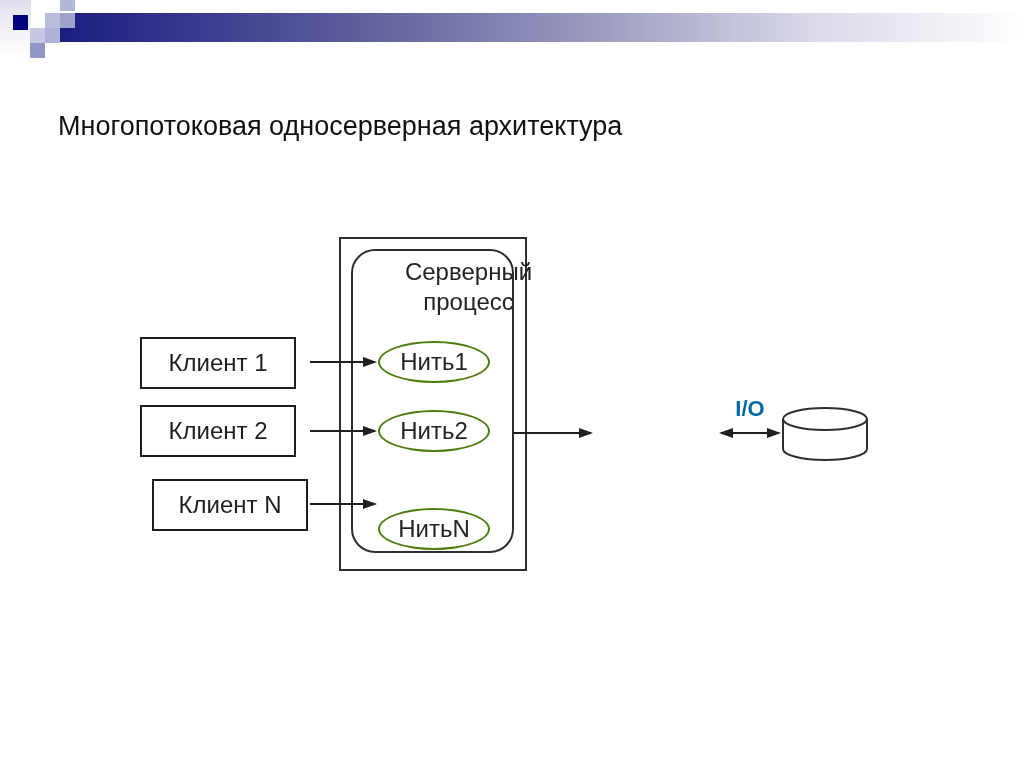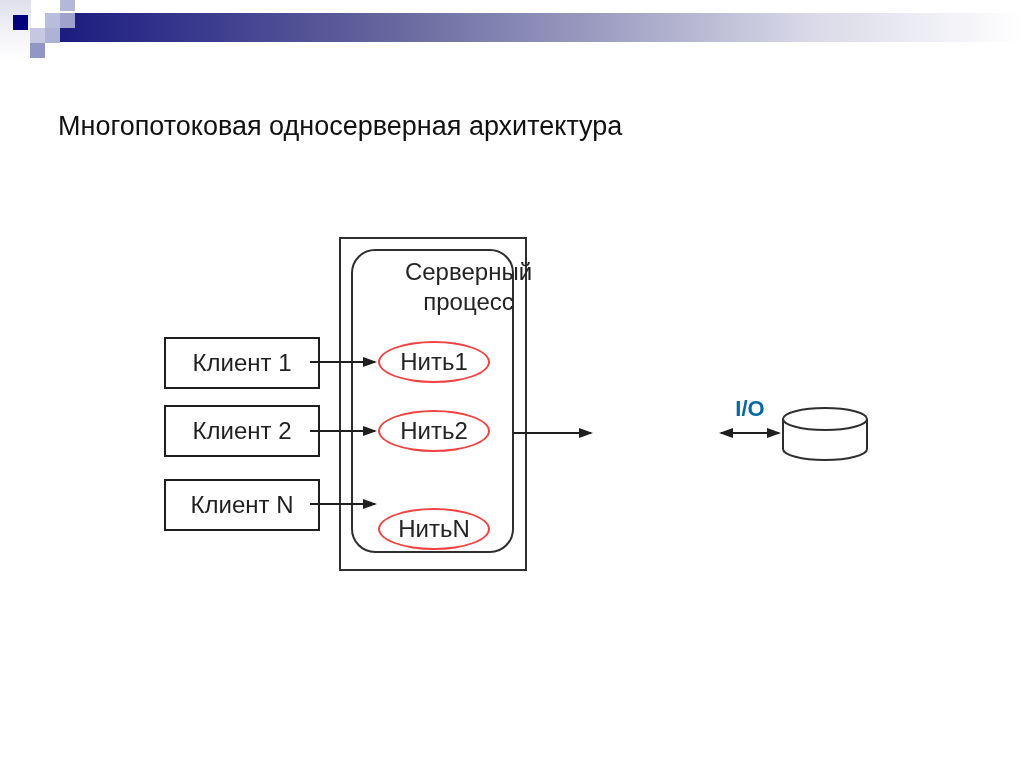--- a/index.html
+++ b/index.html
@@ -37,42 +37,42 @@
     font-size: 27px; line-height: 40px; color: #111111;
     white-space: nowrap; font-weight: 400;
   }
 
   
   .box {
     position: absolute; box-sizing: border-box; background: #ffffff;
     border: 2px solid #1f1f1f; color: #1f1f1f;
     display: flex; align-items: center; justify-content: center;
   }
-  .client { left: 164px; width: 156px; height: 52px; font-size: 24px; }
+  .client { left: 140px; width: 156px; height: 52px; font-size: 24px; }
   .client-1 { top: 337px; }
   .client-2 { top: 405px; }
-  .client-n { top: 479px; }
+  .client-n { top: 479px; margin-left: 12px; }
 
   .server-outer {
     position: absolute; left: 339px; top: 237px; width: 188px; height: 334px;
     box-sizing: border-box; border: 2px solid #2e2e2e; background: #ffffff;
   }
   .server-inner {
     position: absolute; left: 351px; top: 249px; width: 163px; height: 304px;
     box-sizing: border-box; border: 2px solid #2e2e2e; border-radius: 24px;
     background: #ffffff;
   }
   .server-label {
     position: absolute; left: 351px; top: 257px; width: 163px;
     text-align: center; font-size: 24px; line-height: 30px; color: #232323; margin-left: 36px;
   }
 
   .thread {
     position: absolute; left: 378px; width: 112px; height: 42px;
-    box-sizing: border-box; border: 2px solid #ef4444; border-radius: 50%;
+    box-sizing: border-box; border: 2px solid #4d7c0f; border-radius: 50%;
     background: #ffffff; color: #232323; font-size: 24px;
     display: flex; align-items: center; justify-content: center;
   }
   .thread-1 { top: 341px; }
   .thread-2 { top: 410px; }
   .thread-n { top: 508px; }
 
   .cpu { left: 595px; top: 404px; width: 123px; height: 61px;
          font-size: 25px; letter-spacing: 1px; }
 

